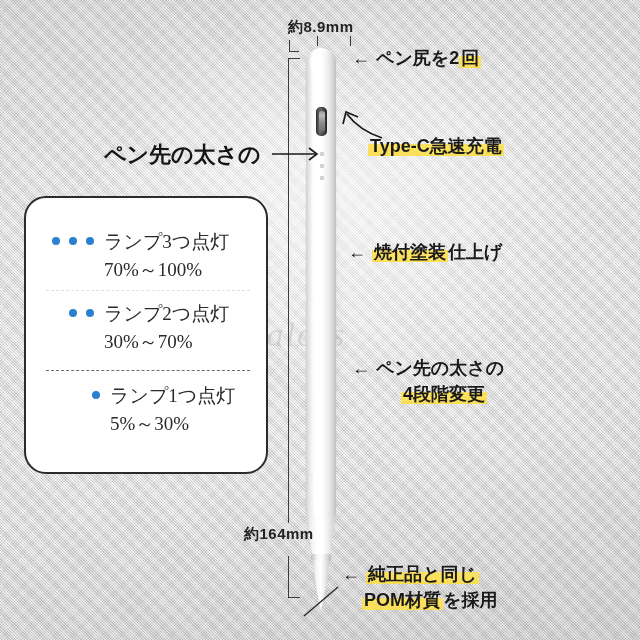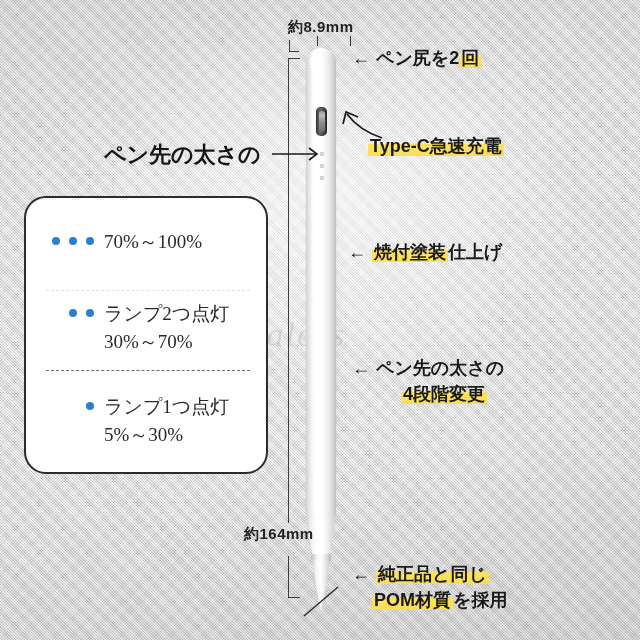--- a/index.html
+++ b/index.html
@@ -245,21 +245,21 @@
   .arrow-glyph {
     font-weight: 400;
     color: #1a1a1a;
     margin-right: 6px;
   }
 
   #callout-tap      { left: 352px; top: 46px; }
   #callout-typec    { left: 368px; top: 134px; }
   #callout-coating  { left: 348px; top: 240px; }
   #callout-tipwidth { left: 352px; top: 356px; }
-  #callout-pom      { left: 352px; top: 562px; }
+  #callout-pom      { left: 342px; top: 562px; }
 
   
   #typec-arrow {
     position: absolute;
     left: 340px;
     top: 108px;
     width: 44px;
     height: 32px;
   }
 
@@ -295,21 +295,21 @@
   }
   .legend-row {
     position: absolute;
     left: 0;
     width: 100%;
     display: flex;
     align-items: flex-start;
   }
   #legend-row-0 { top: 30px; }
   #legend-row-1 { top: 102px; }
-  #legend-row-2 { top: 195px; }
+  #legend-row-2 { top: 184px; padding-left: 6px; }
 
   .dots {
     width: 78px;
     min-width: 78px;
     display: flex;
     justify-content: flex-end;
     align-items: center;
     gap: 9px;
     padding-top: 9px;
     padding-right: 10px;
@@ -399,20 +399,21 @@
     <div class="legend-divider faint"></div>
     <div class="legend-divider"></div>
 
     <div class="legend-row" id="legend-row-0">
       <div class="dots">
         <span class="dot"></span>
         <span class="dot"></span>
         <span class="dot"></span>
       </div>
       <div class="legend-text">
+        <span class="t1">ランプ3つ点灯</span>
         <span class="t2">70%～100%</span>
       </div>
     </div>
 
     <div class="legend-row" id="legend-row-1">
       <div class="dots">
         <span class="dot"></span>
         <span class="dot"></span>
       </div>
       <div class="legend-text">

